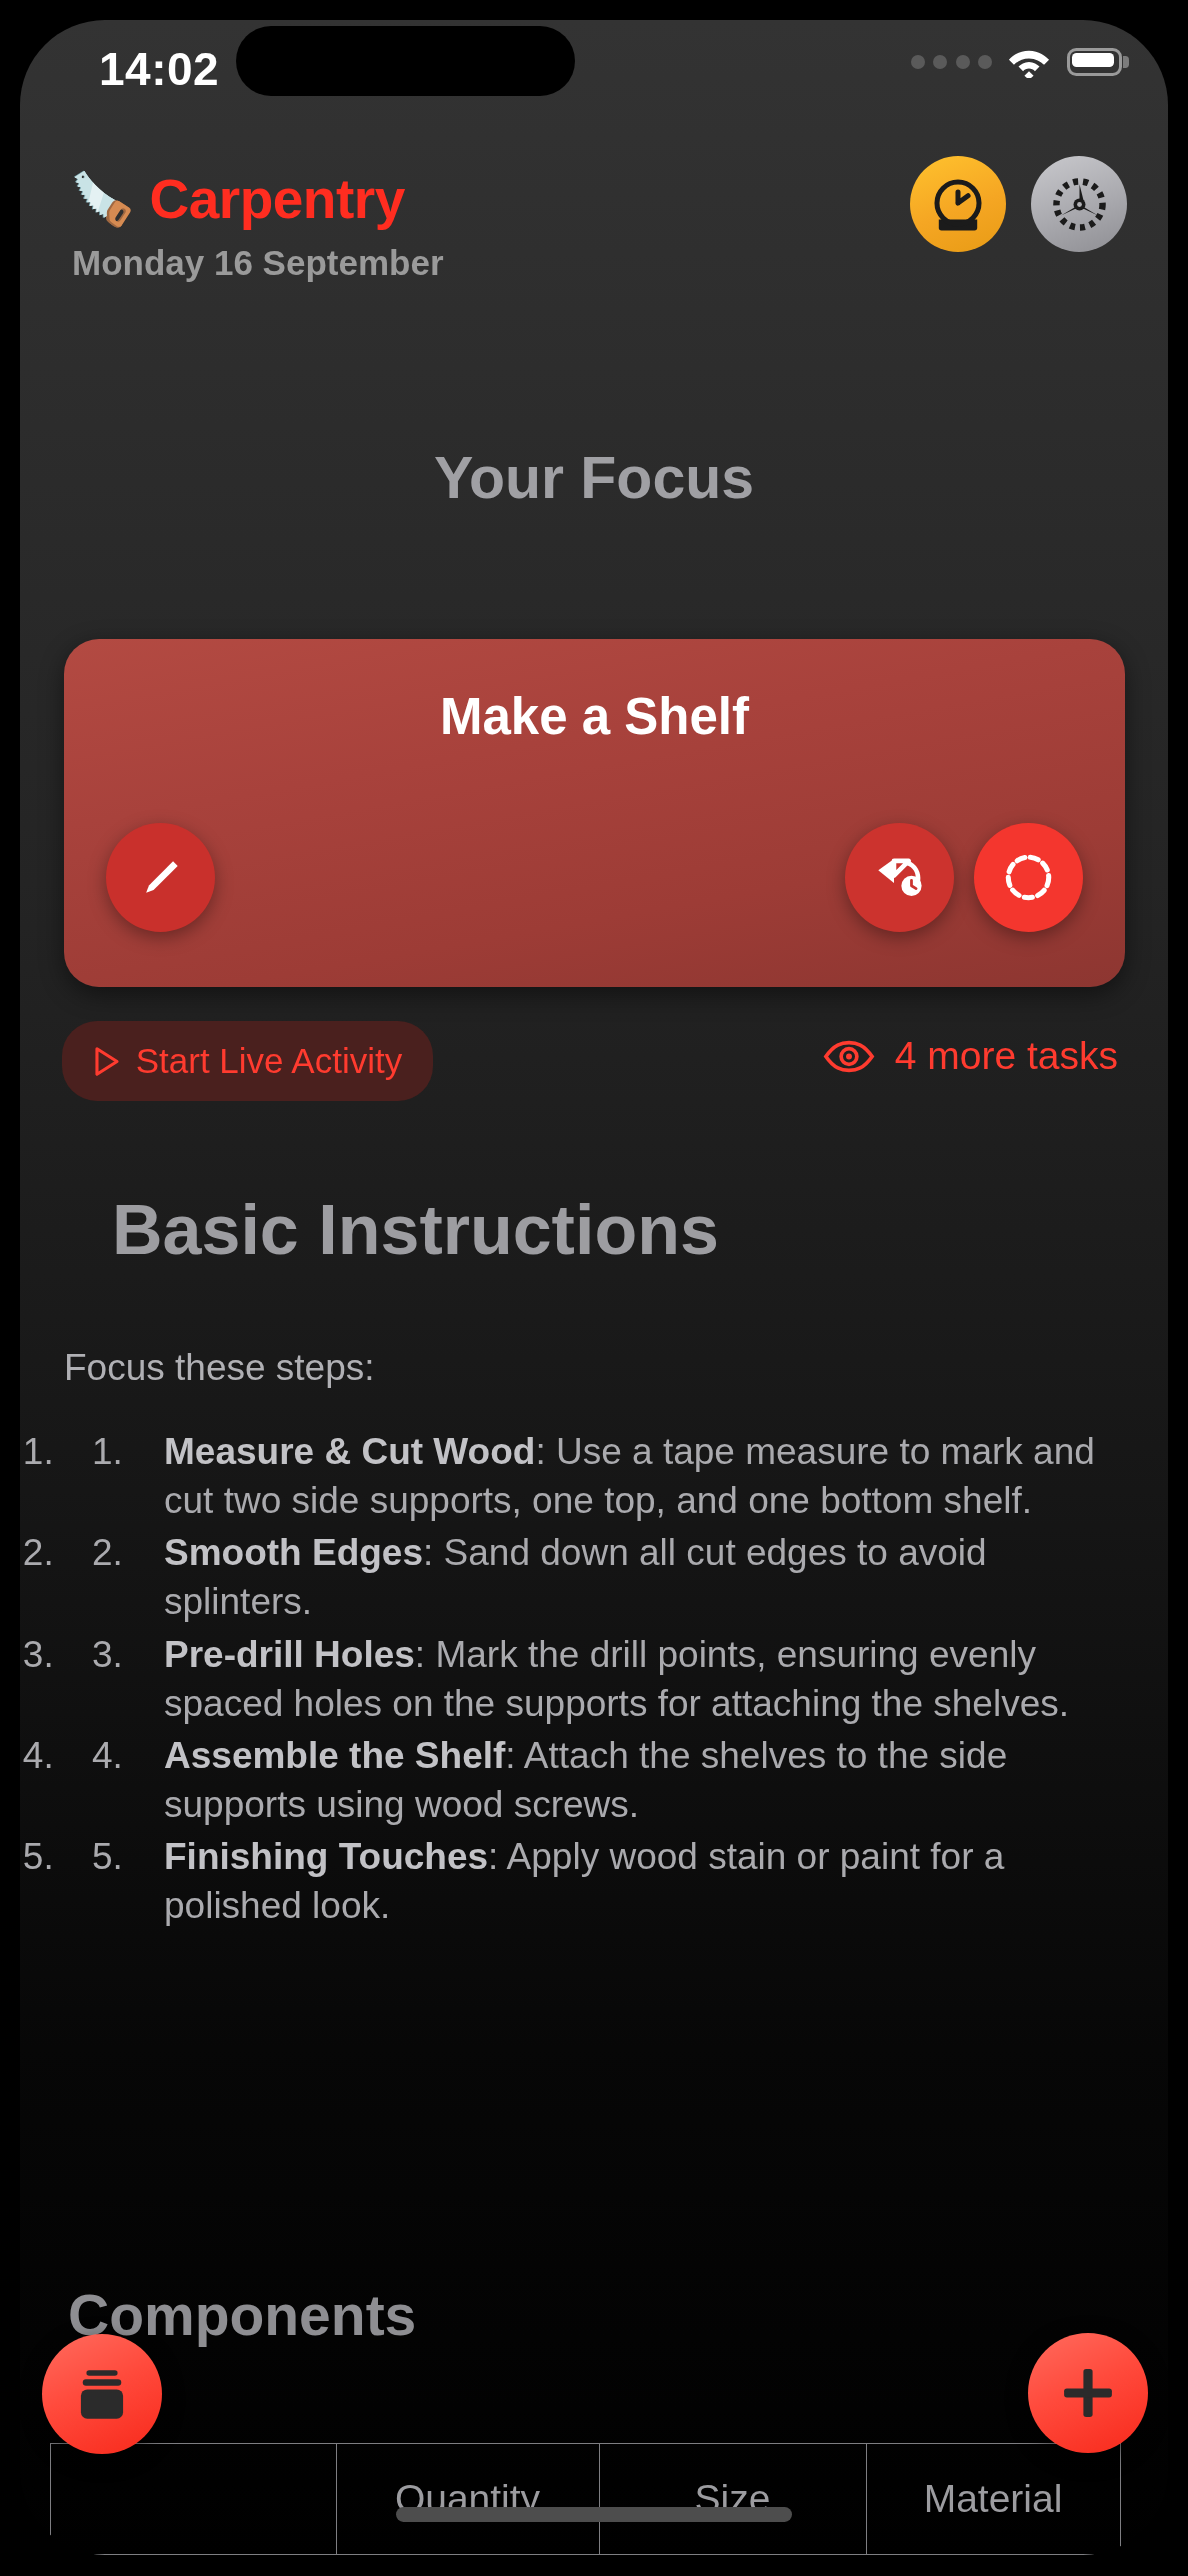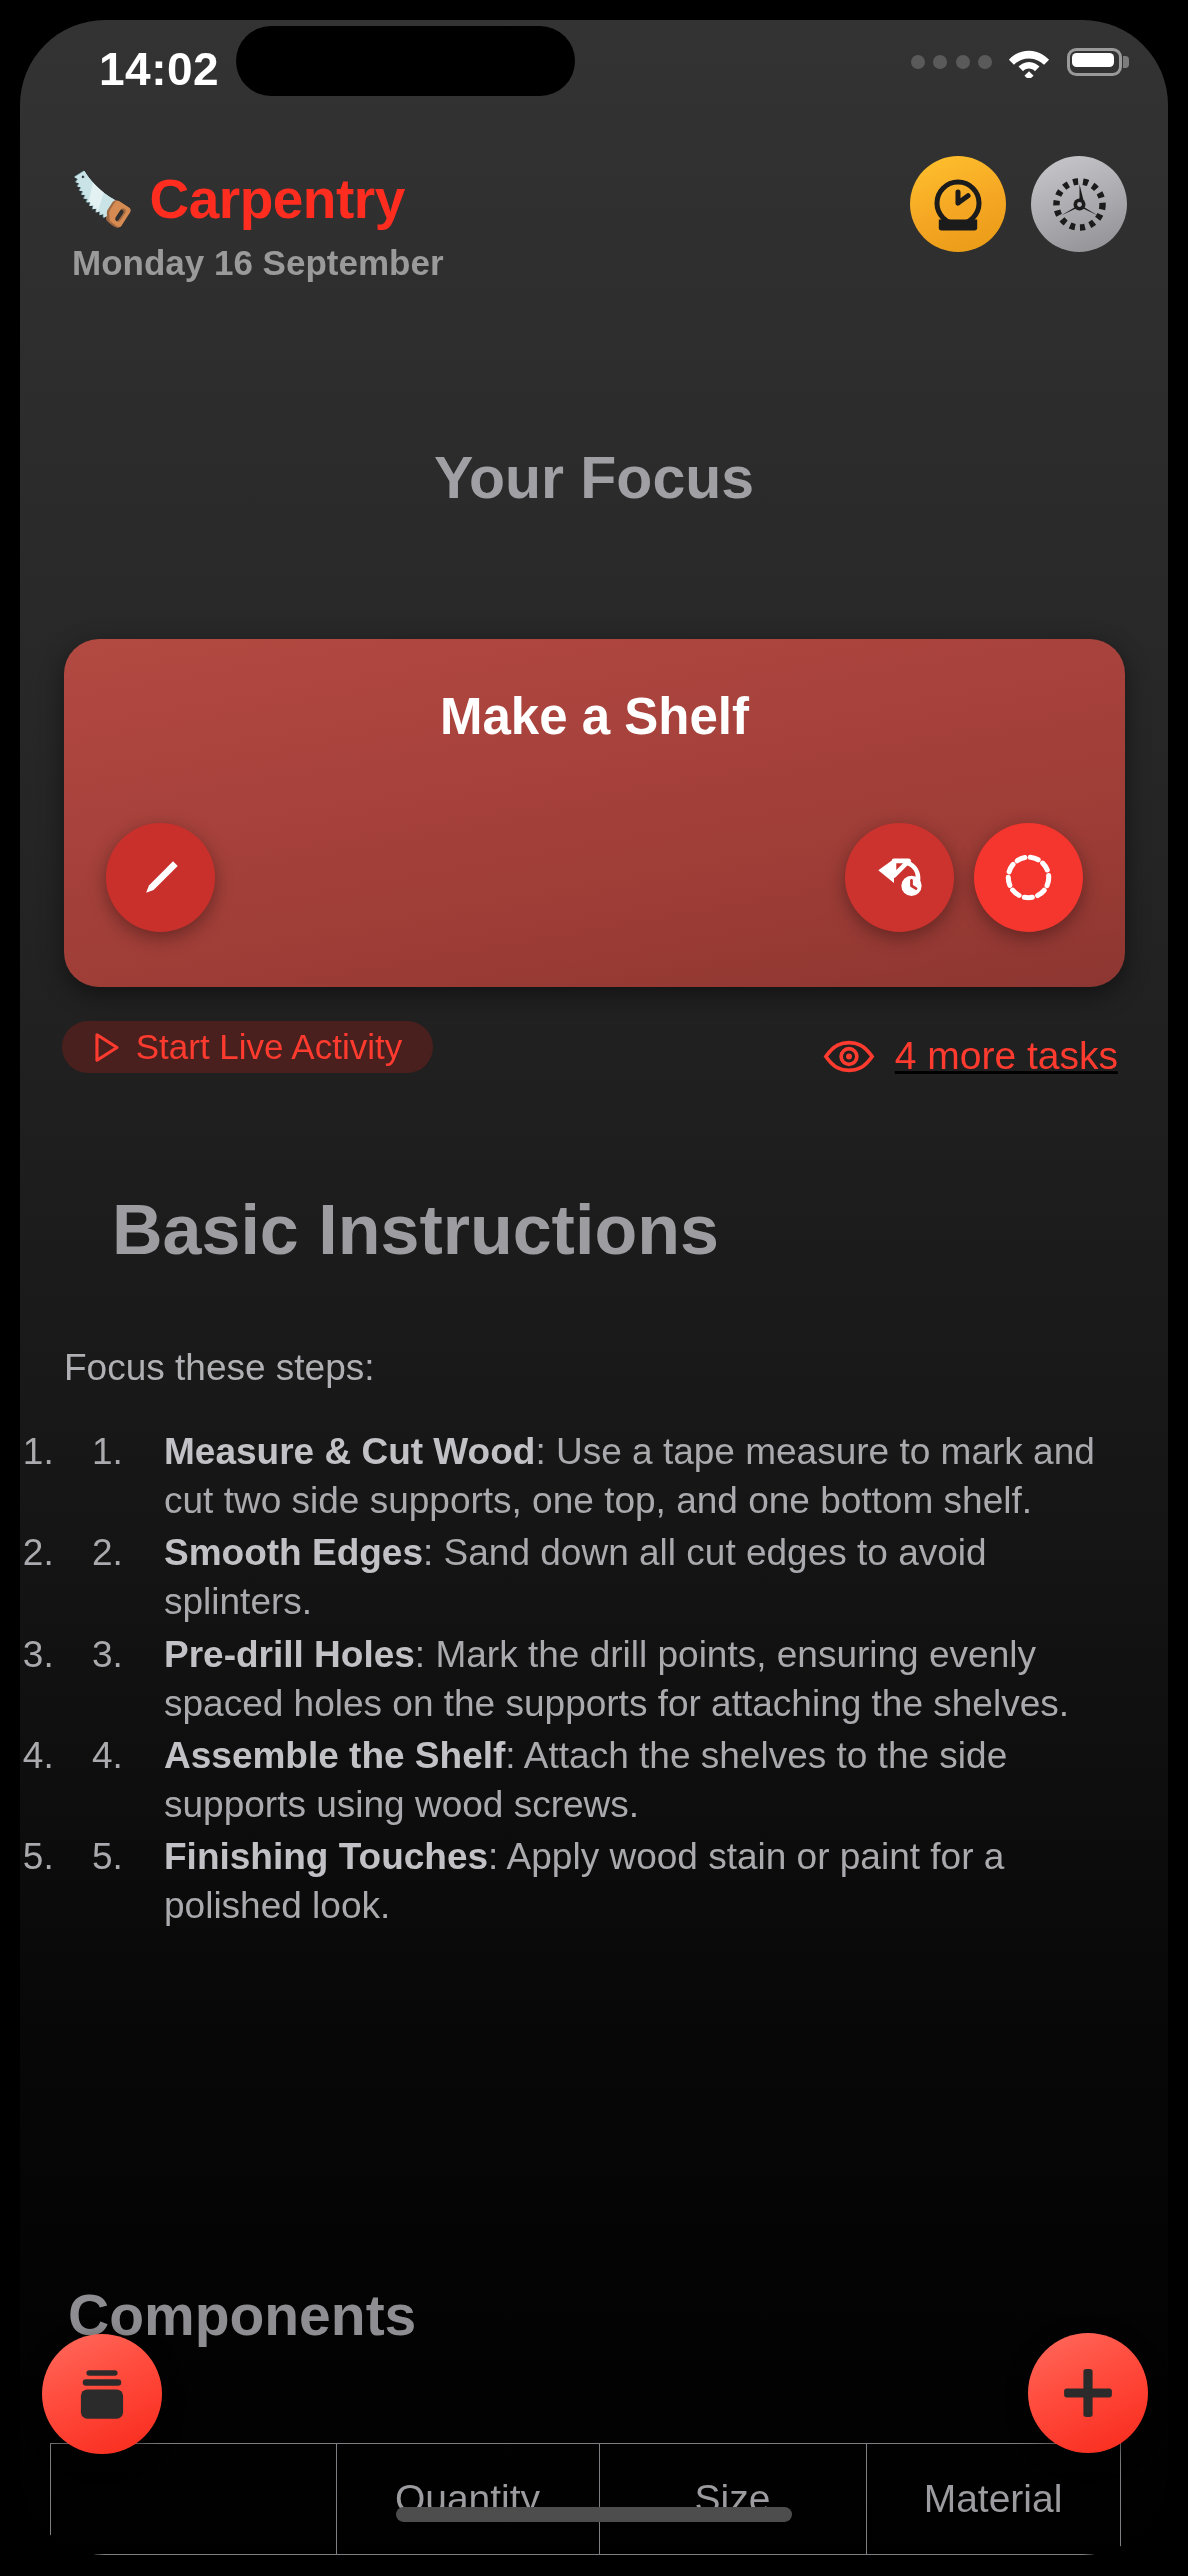--- a/index.html
+++ b/index.html
@@ -100,29 +100,29 @@
     display:flex; align-items:center; justify-content:center;
     box-shadow:0 5.5px 18.4px rgba(0,0,0,0.35);
   }
   #edit-fab   { left:42px;  top:184px; background:#c9302c; }
   #snooze-fab { right:171px; top:184px; background:#cc332e; }
   #status-fab { right:42px;  top:184px; background:#f4362e; }
 
   
   #live-activity-btn {
     position:absolute; left:42px; top:1001px;
-    height:52px; padding:0 31px;
+    height:80px; padding:0 31px;
     display:flex; align-items:center; gap:14.7px;
     background:#4a201e; border-radius:35px;
   }
   #live-activity-label { font-size:35px; color:#ff3b2f; }
 
   #more-tasks {
     position:absolute; right:50px; top:1001px;
-    height:70px; display:flex; align-items:center; gap:20px;text-decoration:underline;
+    height:70px; display:flex; align-items:center; gap:20px;
   }
   #more-tasks-label { font-size:39px; color:#ff3b2f; }
 
   
   #instructions-heading {
     position:absolute; left:48px; top:1170px;
     font-size:70px; font-weight:bold; color:#9d9da1;margin-left:44px;
   }
   #instructions-intro {
     position:absolute; left:44px; top:1327px;

